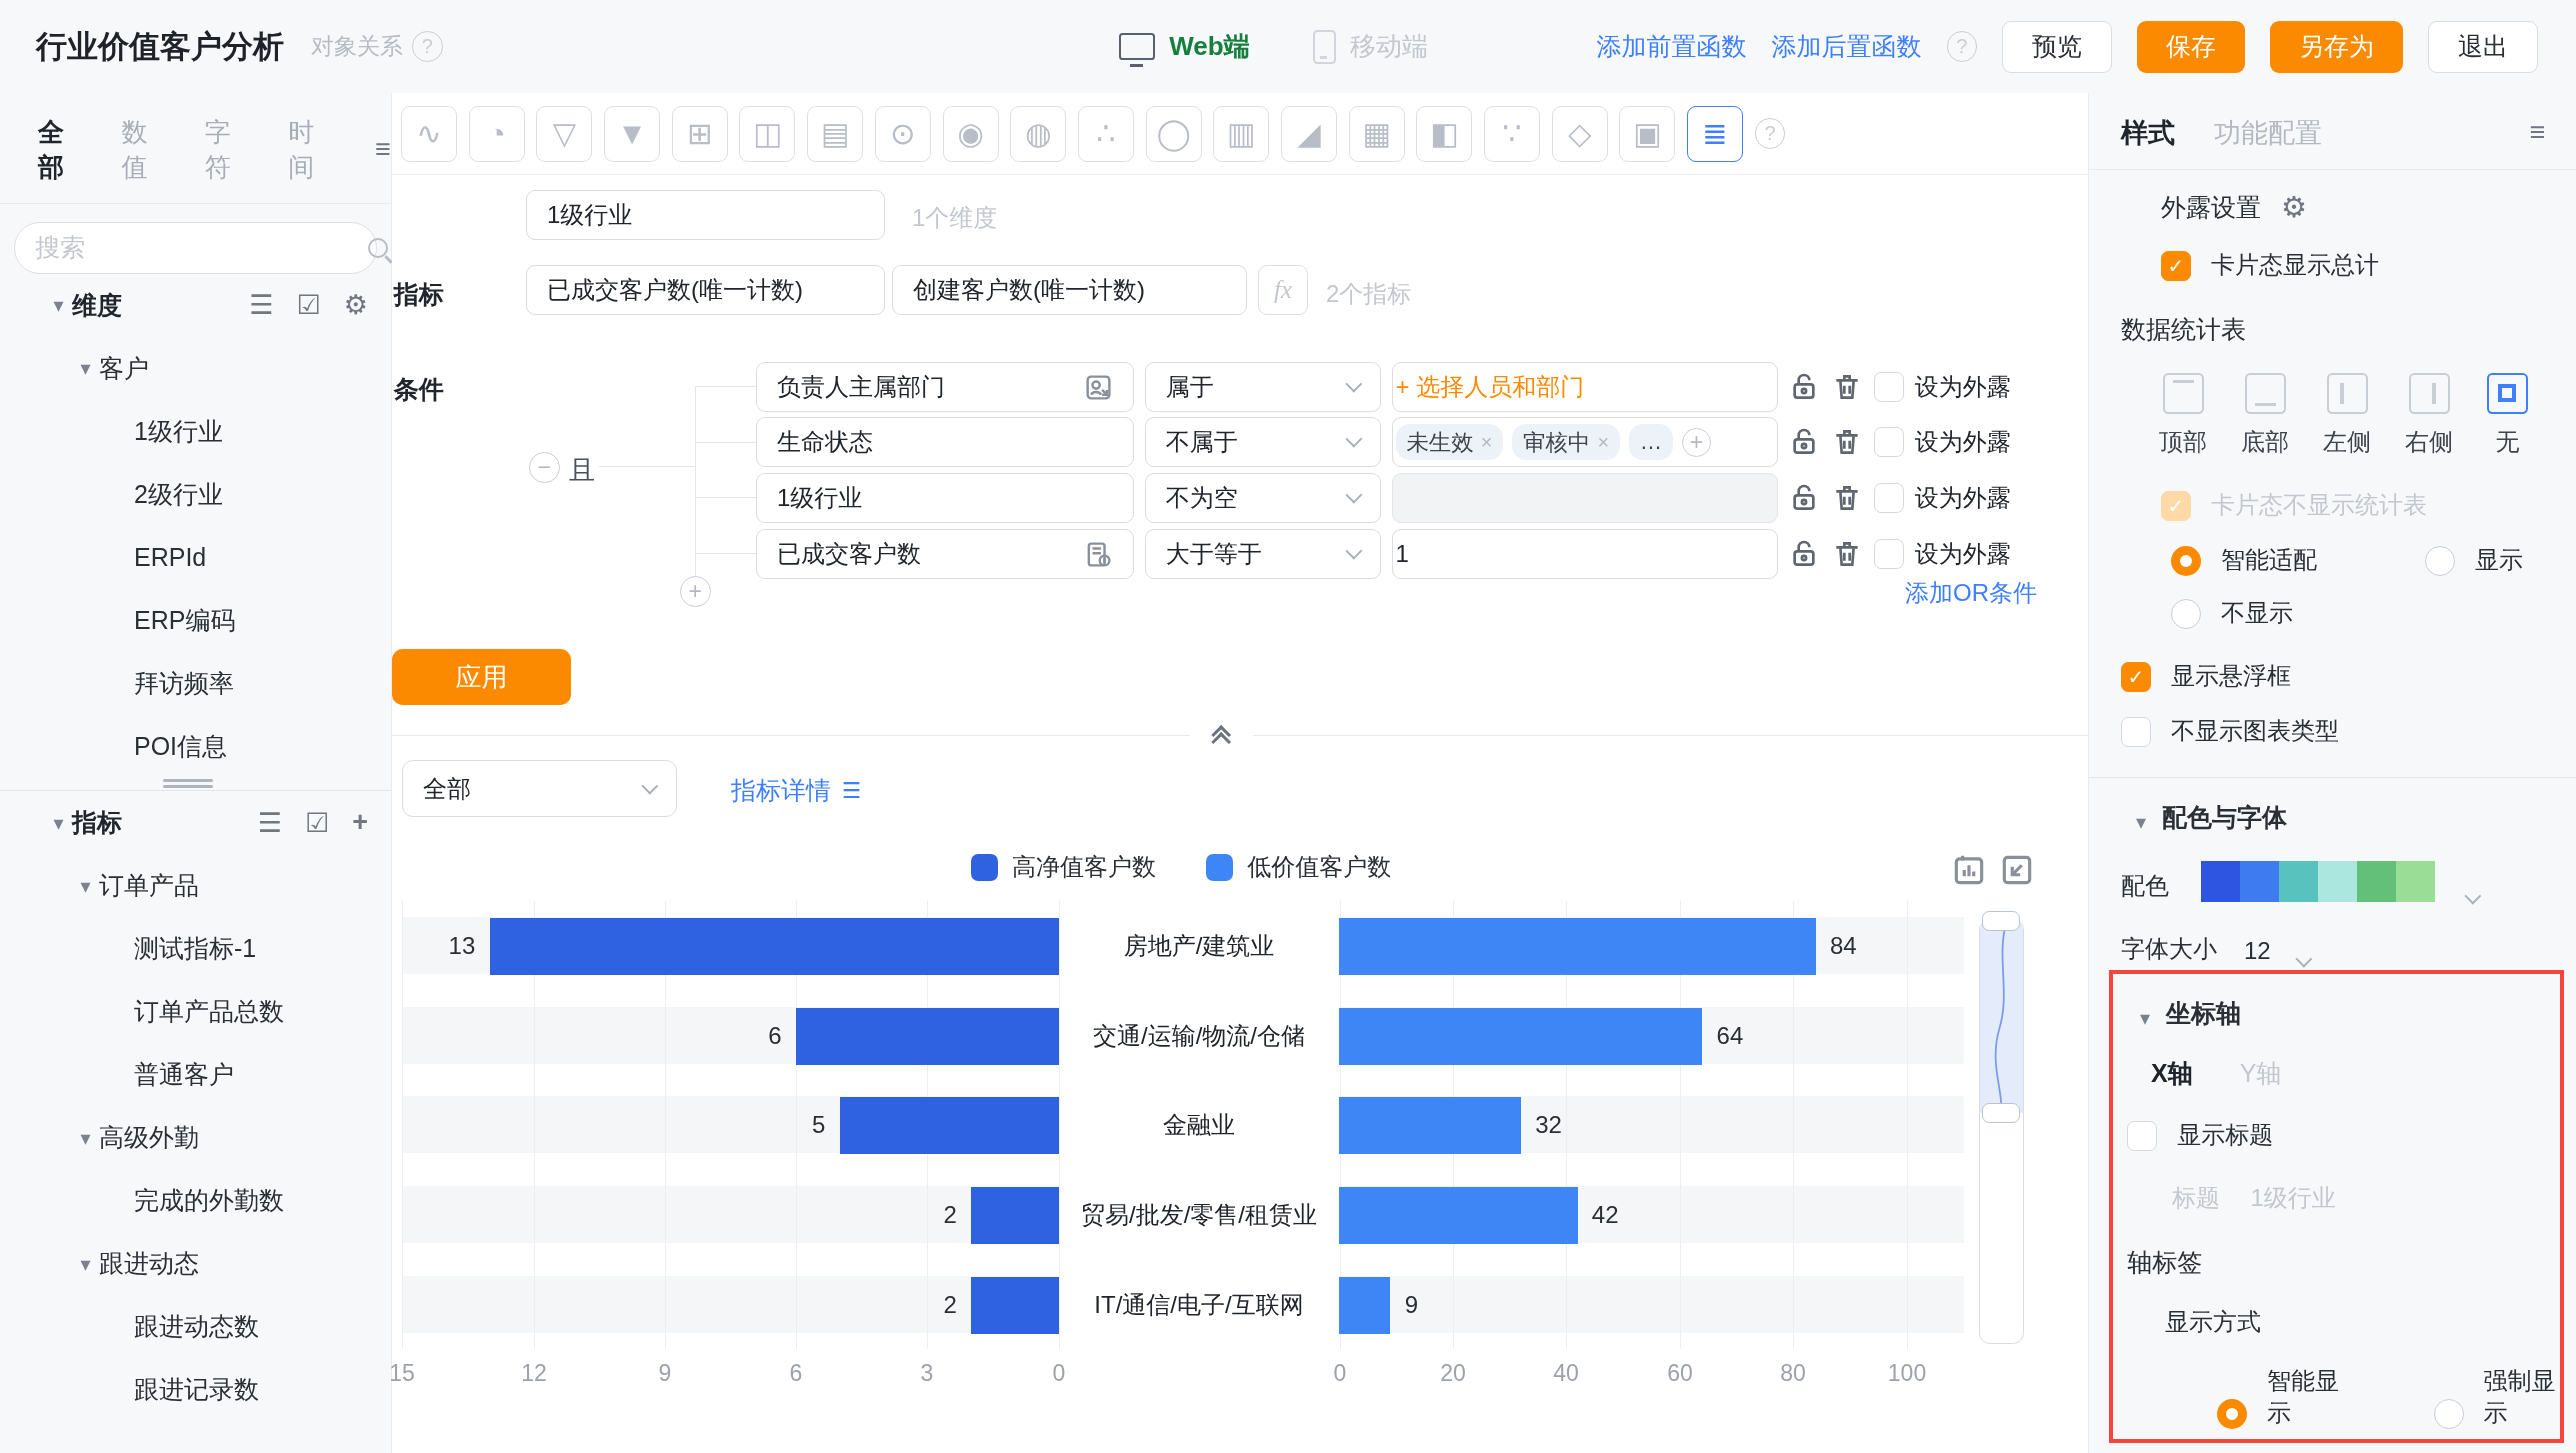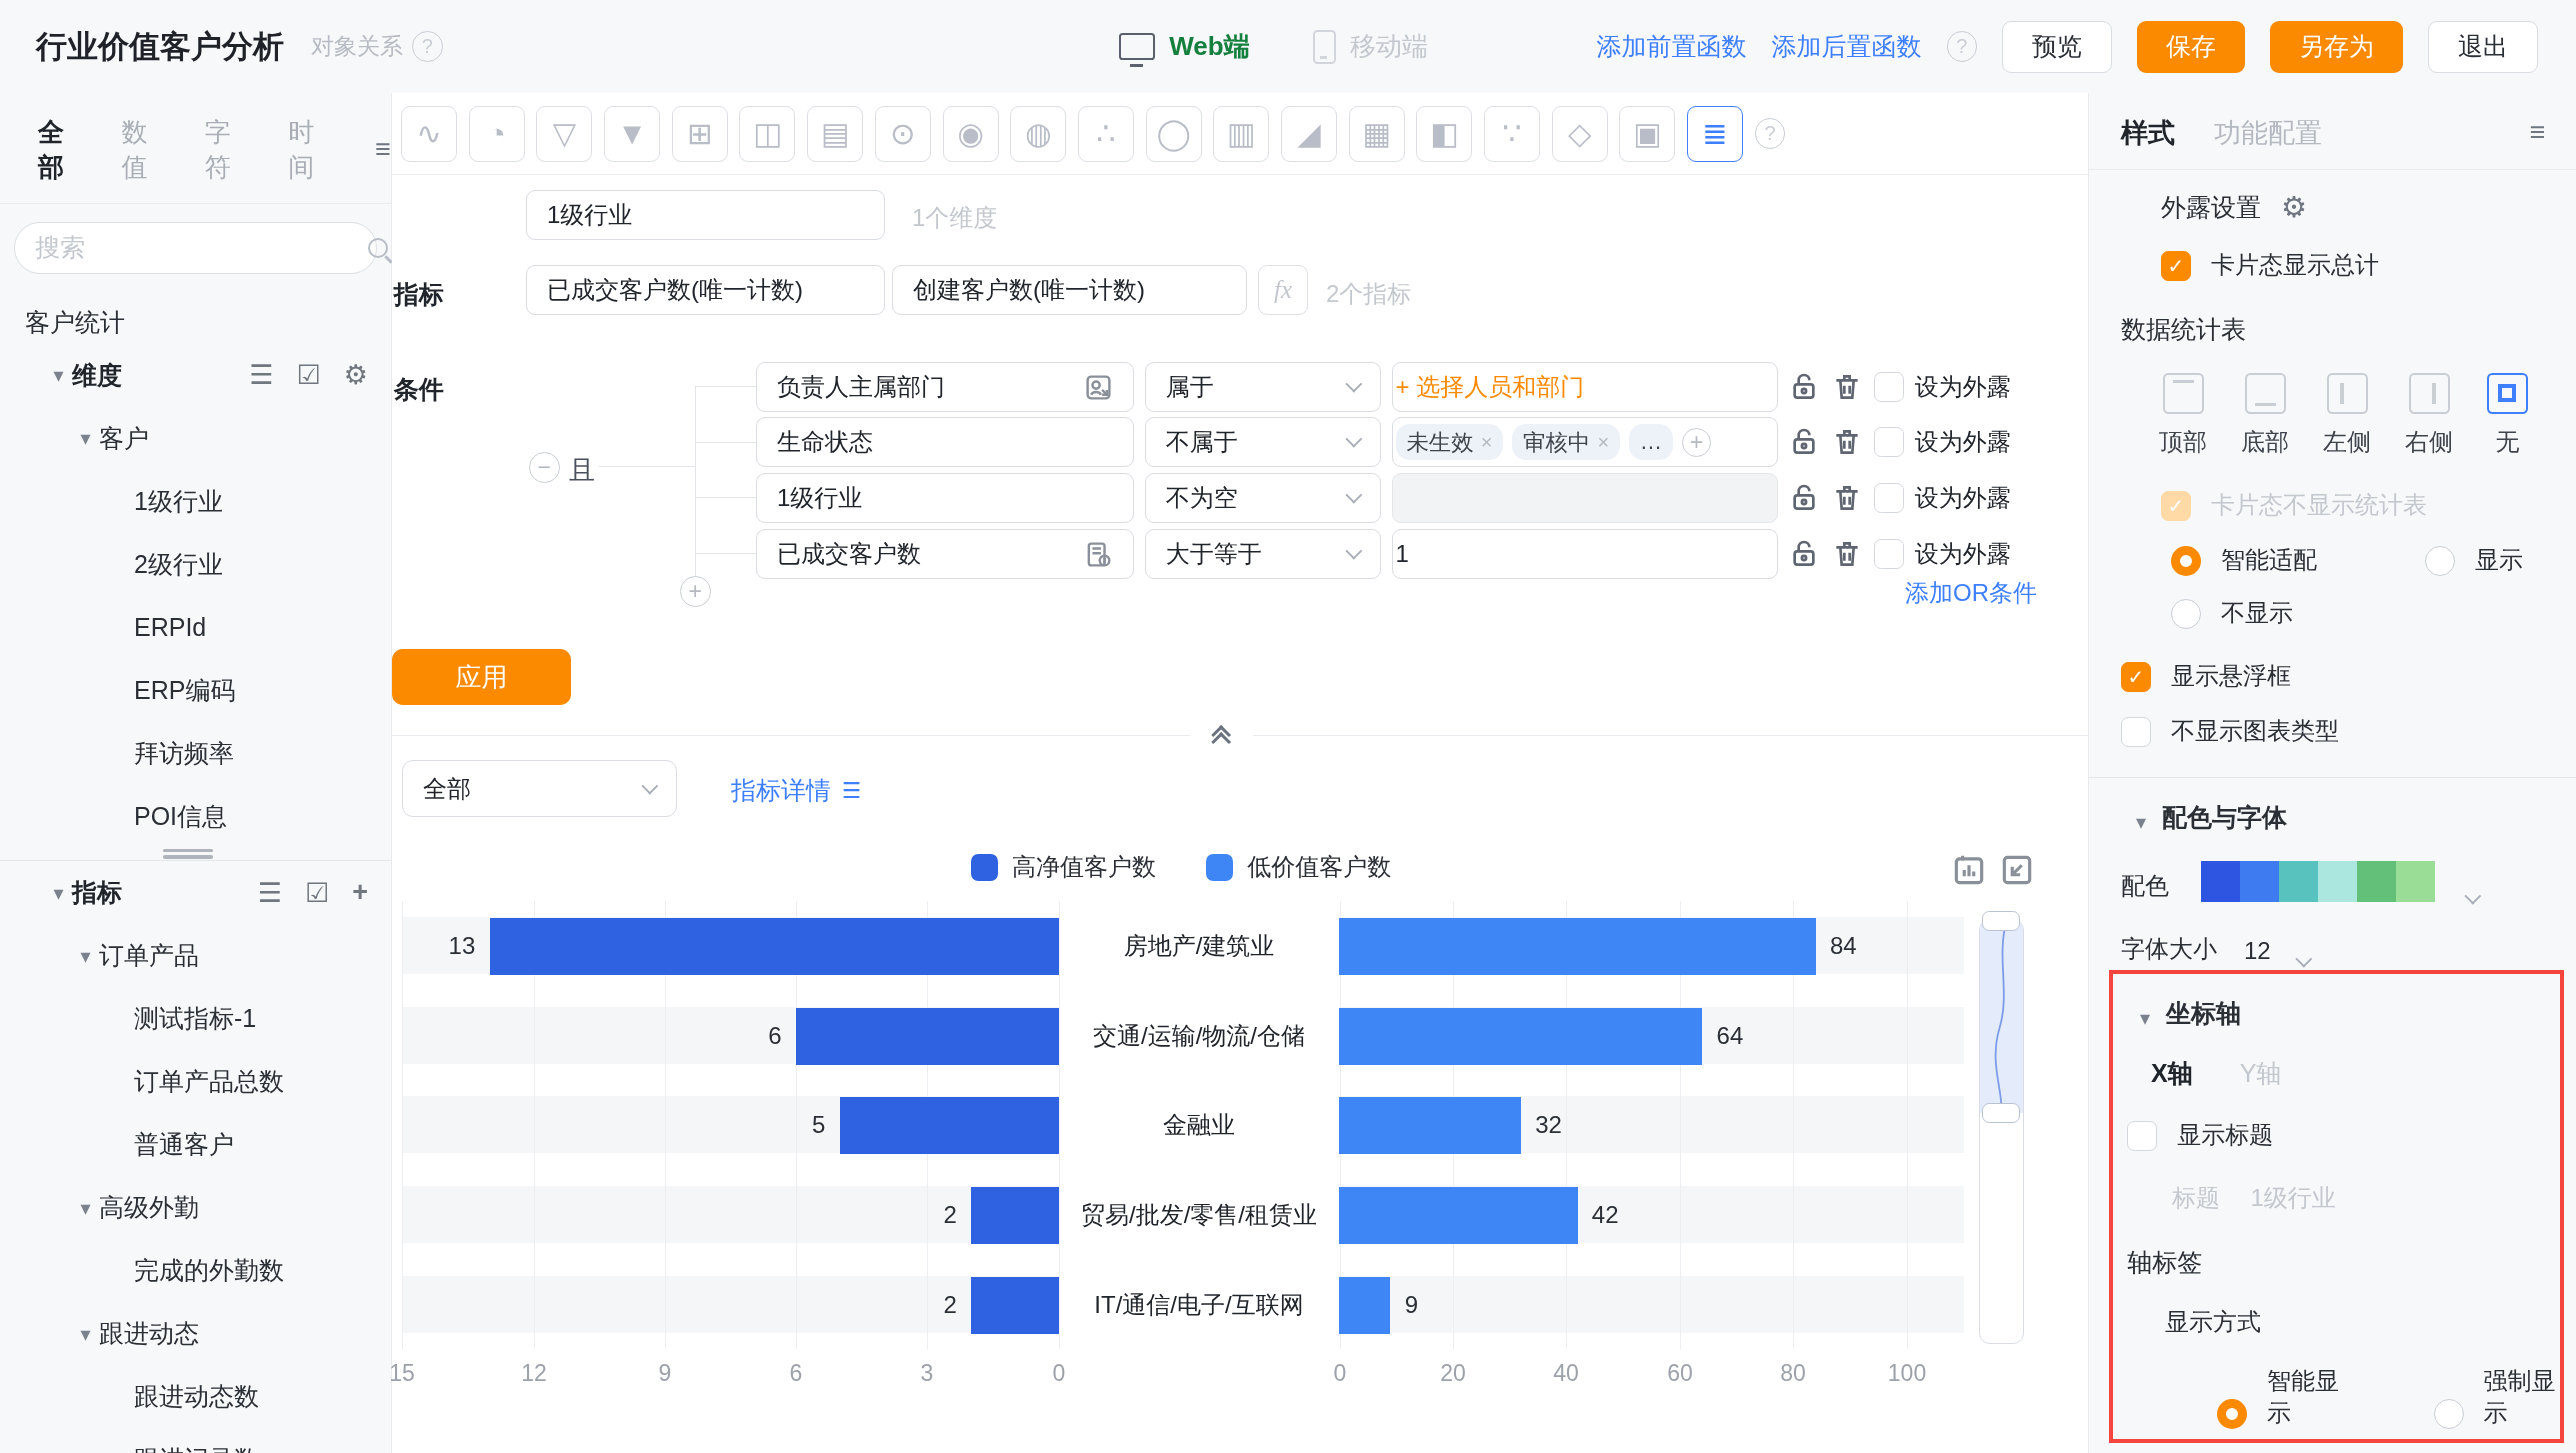--- a/index.html
+++ b/index.html
@@ -155,21 +155,20 @@
       <span class="on">全部</span>
       <span>数值</span>
       <span>字符</span>
       <span>时间</span>
       <span class="sb-collapse">≡</span>
     </div>
     <div class="search">
       <input placeholder="搜索" style="">
       <span class="mag"></span>
     </div>
-    <div class="sb-sec">客户统计</div>
 
     <div class="trow lvl1">
       <span class="caret">▾</span>
       <span>维度</span>
       <span class="grow"></span>
       <span class="mini-ico">☰</span>
       <span class="mini-ico">☑</span>
       <span class="mini-ico">⚙</span>
     </div>
     <div class="trow lvl2">

